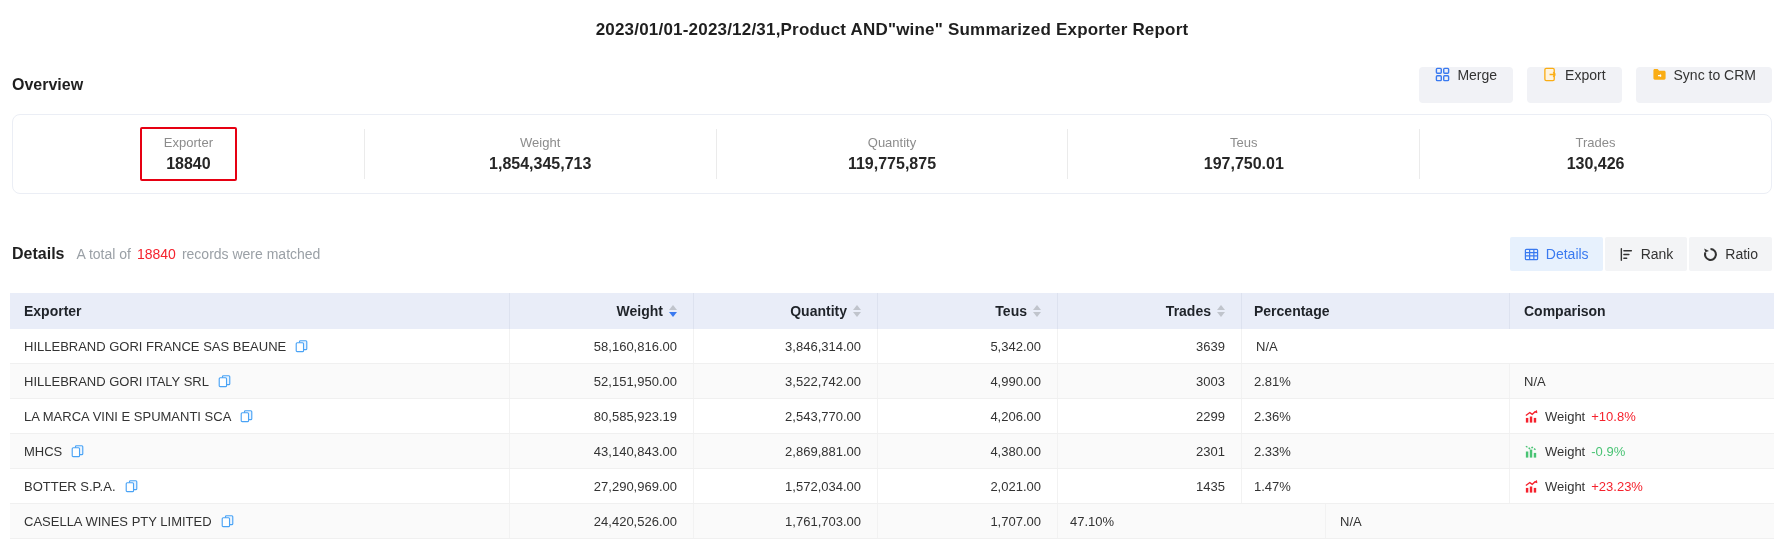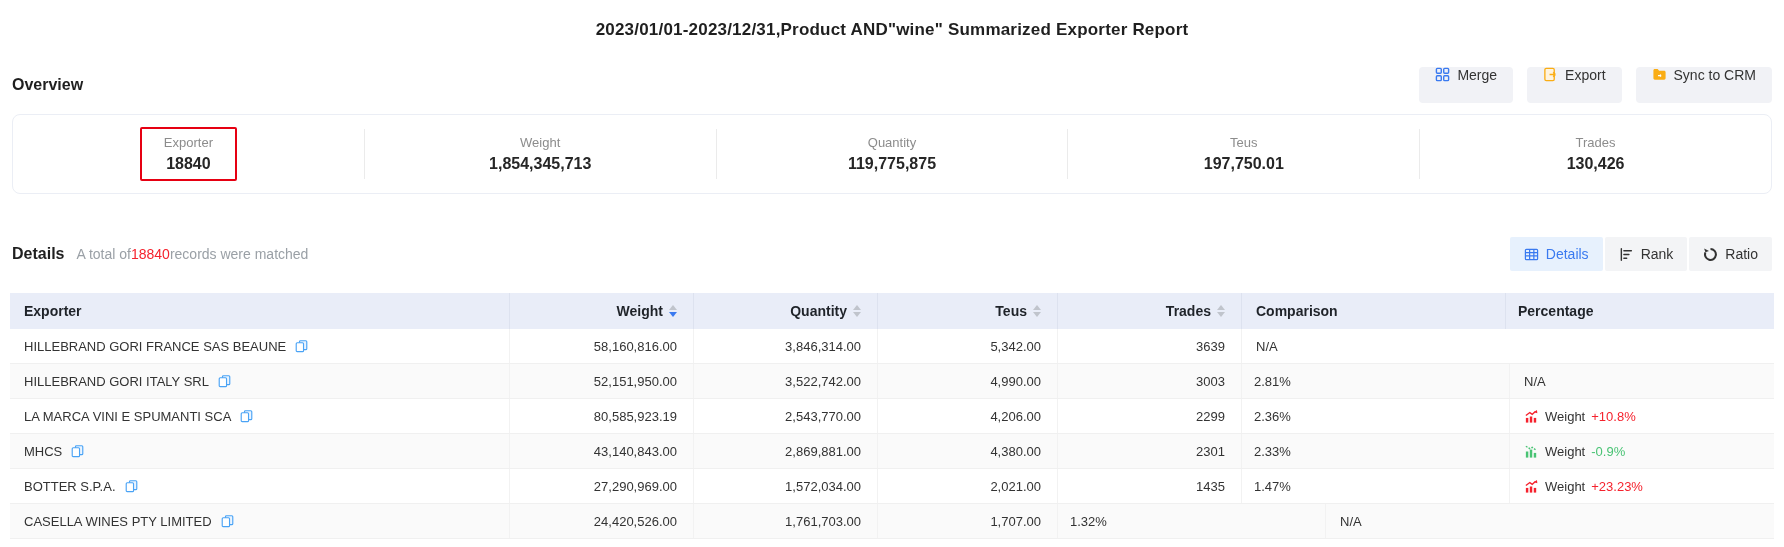--- a/index.html
+++ b/index.html
@@ -25,21 +25,21 @@
   .stat + .stat{border-left:1px solid #ebebeb;}
   .stat-box{display:inline-flex;flex-direction:column;align-items:center;gap:5px;
             padding:6px 22px;border:2px solid transparent;border-radius:2px;}
   .stat-box.highlighted{border-color:#e60012;}
   .stat-label{font-size:13px;color:#8c8c8c;}
   .stat-value{font-size:16px;font-weight:600;color:#262626;}
 
   
   .details-row{margin-top:42px;padding:0 12px;display:flex;justify-content:space-between;align-items:center;height:36px;}
   .details-left{display:flex;align-items:baseline;gap:12px;}
-  .records-summary{font-size:14px;color:#9aa0a6;display:flex;align-items:flex-start;}
+  .records-summary{font-size:14px;color:#9aa0a6;display:flex;gap:6px;align-items:flex-start;}
   .record-count{color:#f5222d;}
   .seg-tabs{display:flex;gap:2px;}
   .seg-btn{display:flex;align-items:center;gap:7px;height:34px;padding:0 14px;background:#f3f4f6;
            border:none;border-radius:2px;font-size:14px;color:#333;cursor:pointer;font-family:inherit;}
   .seg-btn.active{background:#e7f1fd;color:#3a7af0;}
   .seg-btn svg{display:block;}
 
   
   .data-table{margin:21px 10px 0;width:1764px;font-size:13px;}
   .tr,.thead{display:flex;}
@@ -211,25 +211,25 @@
             <span class="caret caret-down"></span>
           </span>
         </div>
         <div class="th col-trades align-right">
           <span>Trades</span>
           <span class="sort-carets">
             <span class="caret caret-up"></span>
             <span class="caret caret-down"></span>
           </span>
         </div>
+        <div class="th col-percentage">
+          <span>Percentage</span>
+        </div>
         <div class="th col-comparison">
           <span>Comparison</span>
-        </div>
-        <div class="th col-percentage">
-          <span>Percentage</span>
         </div>
       </div>
     <div id="table-body">
         <div class="tr">
           <div class="td col-exporter">
             <span class="exporter-name">HILLEBRAND GORI FRANCE SAS BEAUNE</span>
             <span class="copy-btn">
               <svg width="13" height="14" viewBox="0 0 16 16">
     <rect x="5.5" y="1.5" width="9" height="11" rx="1.2" fill="#eaf4ff" stroke="#4aa3f5" stroke-width="1.4"></rect>
     <rect x="1.5" y="4" width="9" height="11" rx="1.2" fill="#ffffff" stroke="#4aa3f5" stroke-width="1.4"></rect>
@@ -416,21 +416,21 @@
           <div class="td col-weight align-right">
             <span>24,420,526.00</span>
           </div>
           <div class="td col-quantity align-right">
             <span>1,761,703.00</span>
           </div>
           <div class="td col-teus align-right">
             <span>1,707.00</span>
           </div>
           <div class="td col-percentage">
-            <span>1.32%</span>
+            <span>47.10%</span>
           </div>
           <div class="td col-comparison">
             <span>N/A</span>
           </div>
         </div>
       </div>
   </div>
 
 </div>
 

